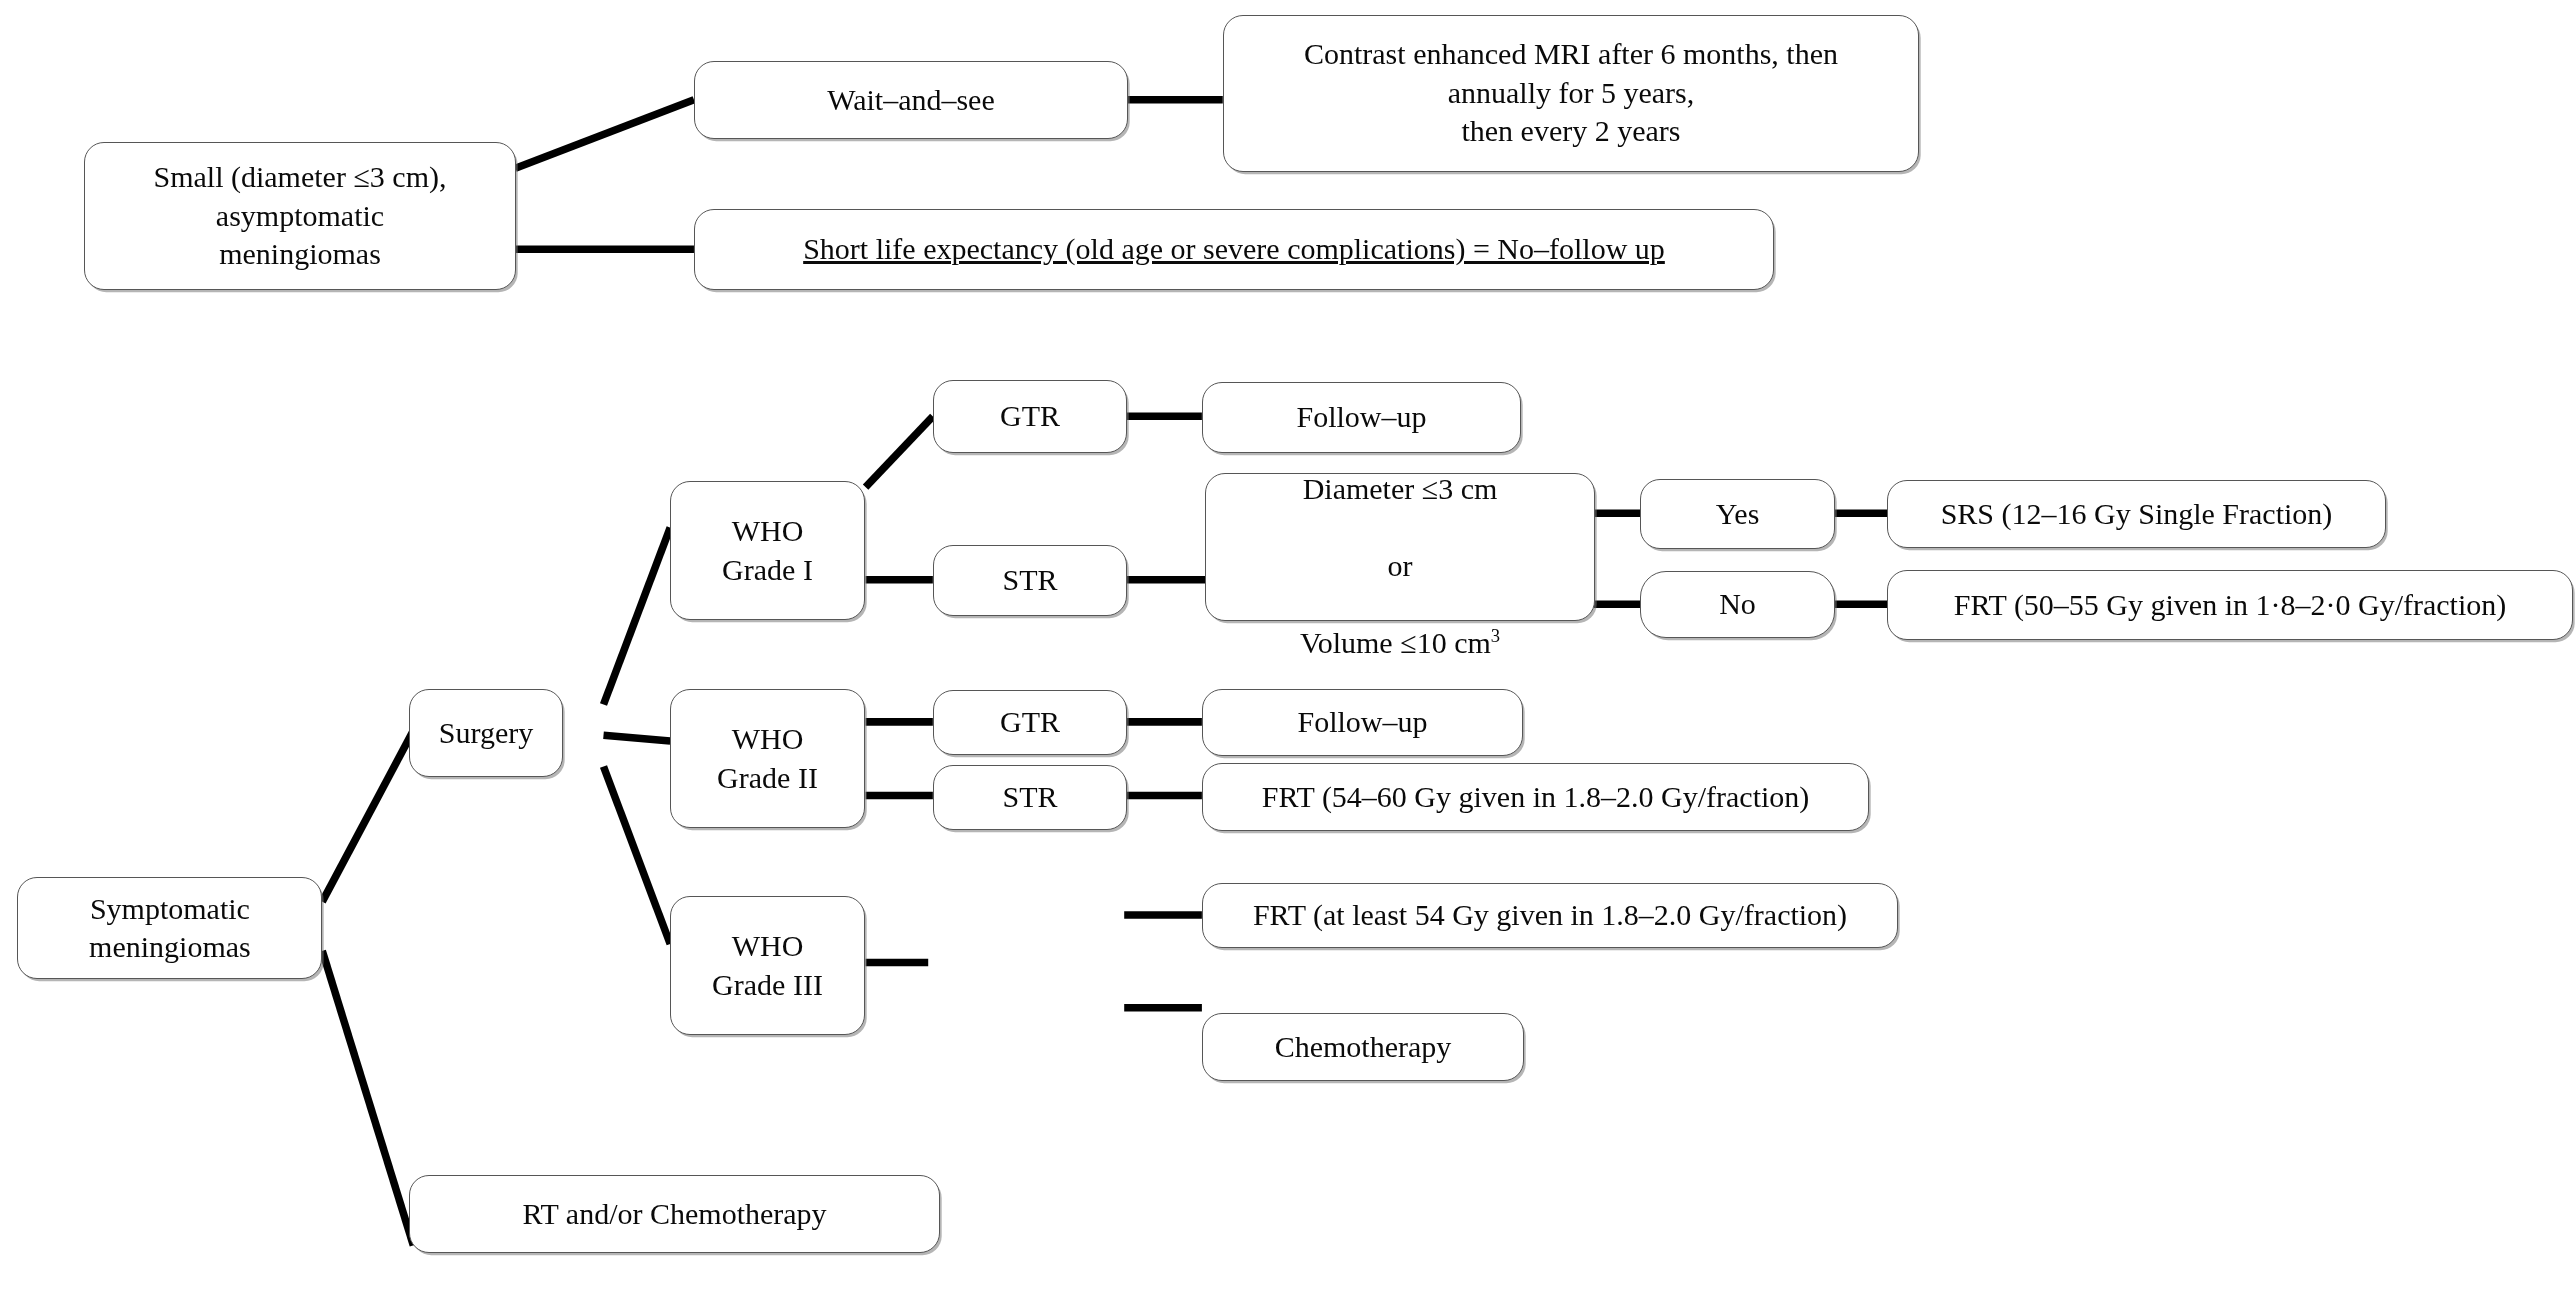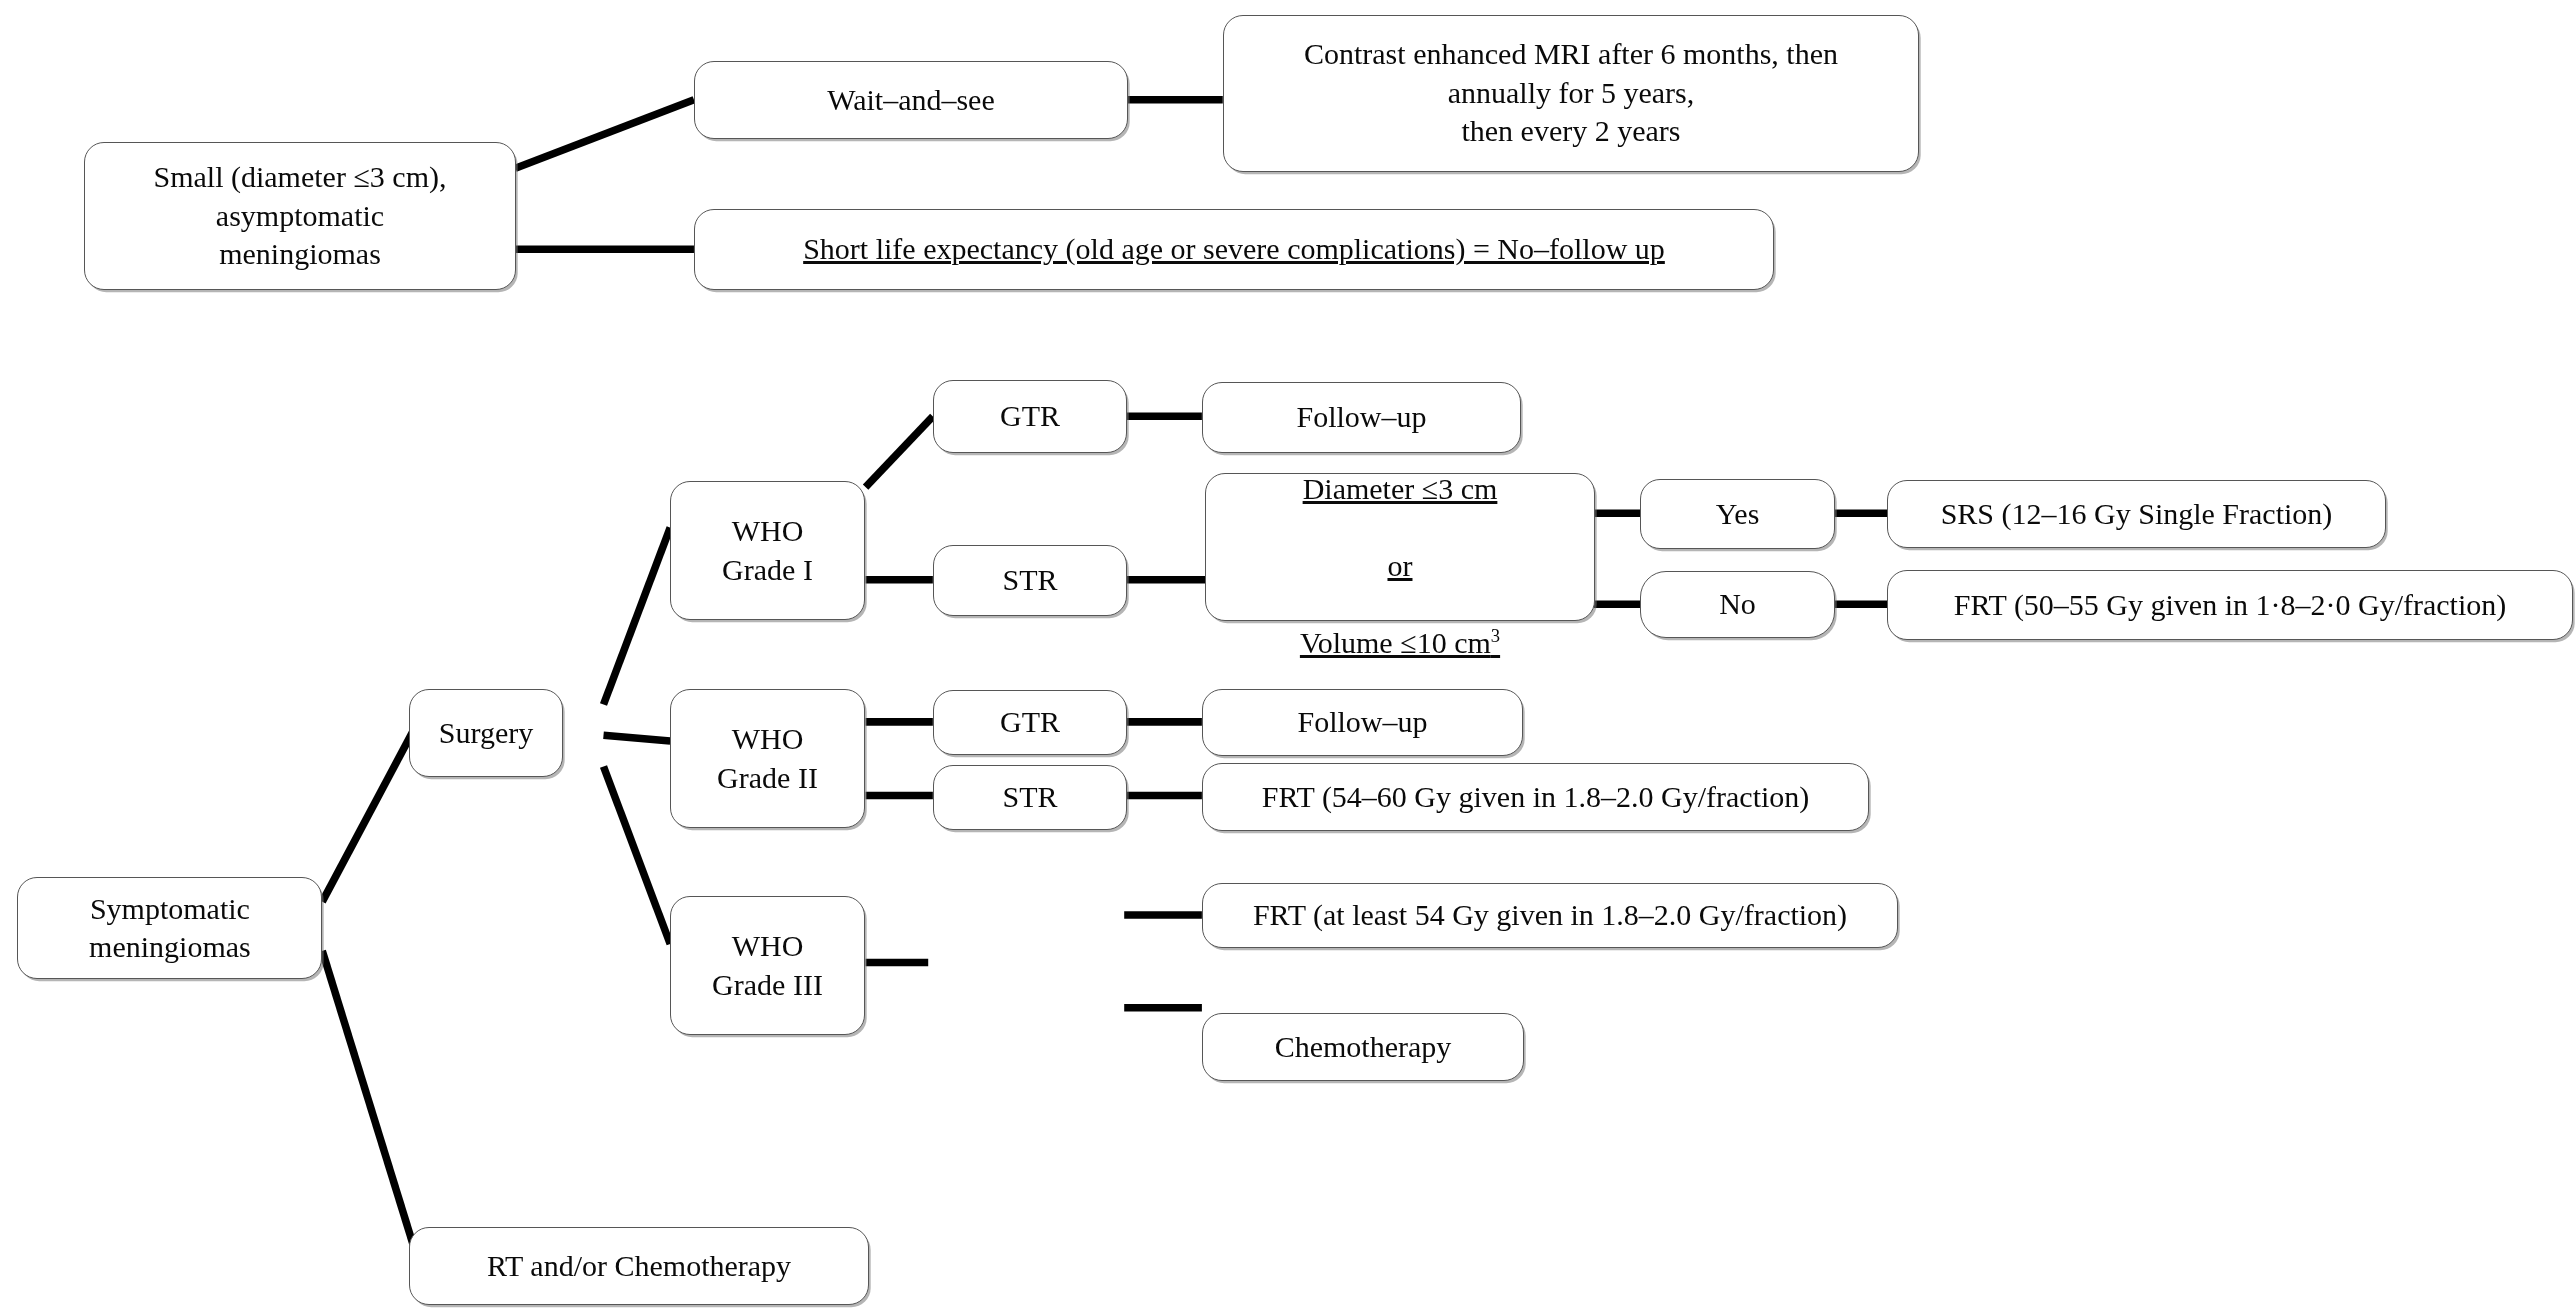--- a/index.html
+++ b/index.html
@@ -124,42 +124,42 @@
 
   <div class="node fs-lg" style="left:17.4px; top:877px; width:305px; height:102px;">
     <span class="txt">Symptomatic
 meningiomas</span>
   </div>
 
   <div class="node fs-lg" style="left:409px; top:689px; width:154px; height:88px;text-align:center;">
     <span class="txt">Surgery</span>
   </div>
 
-  <div class="node fs-lg" style="left:409px; top:1227px; width:460px; height:78px;">
+  <div class="node fs-lg" style="left:409px; top:1175px; width:531px; height:78px;">
     <span class="txt">RT and/or Chemotherapy</span>
   </div>
 
   <div class="node fs-lg" style="left:670px; top:481px; width:195px; height:139px;">
     <span class="txt">WHO
 Grade I</span>
   </div>
 
   <div class="node fs-lg" style="left:933px; top:380px; width:194px; height:73px;">
     <span class="txt">GTR</span>
   </div>
 
   <div class="node fs-lg" style="left:1202px; top:382px; width:319px; height:71px;">
     <span class="txt">Follow–up</span>
   </div>
 
   <div class="node fs-lg" style="left:933px; top:545px; width:194px; height:71px;">
     <span class="txt">STR</span>
   </div>
 
-  <div class="node fs-lg" style="left:1205px; top:473px; width:390px; height:148px;text-decoration:underline;">
+  <div class="node fs-lg" style="left:1205px; top:473px; width:390px; height:148px;">
     <span class="txt">
       <span>Diameter ≤3 cm</span><br>
       <span>or</span><br>
       <span>Volume ≤10 cm</span><span class="sup">3</span>
     </span>
   </div>
 
   <div class="node fs-lg" style="left:1640px; top:479px; width:195px; height:70px;">
     <span class="txt">Yes</span>
   </div>

